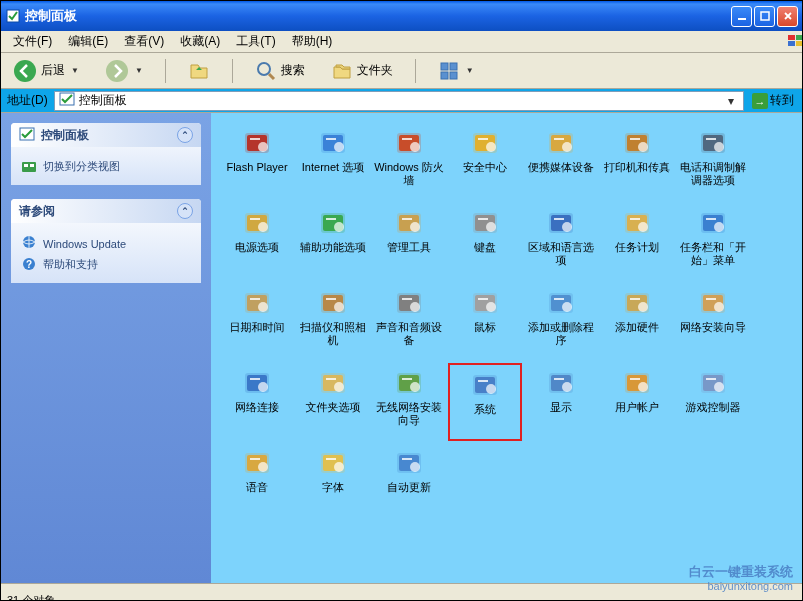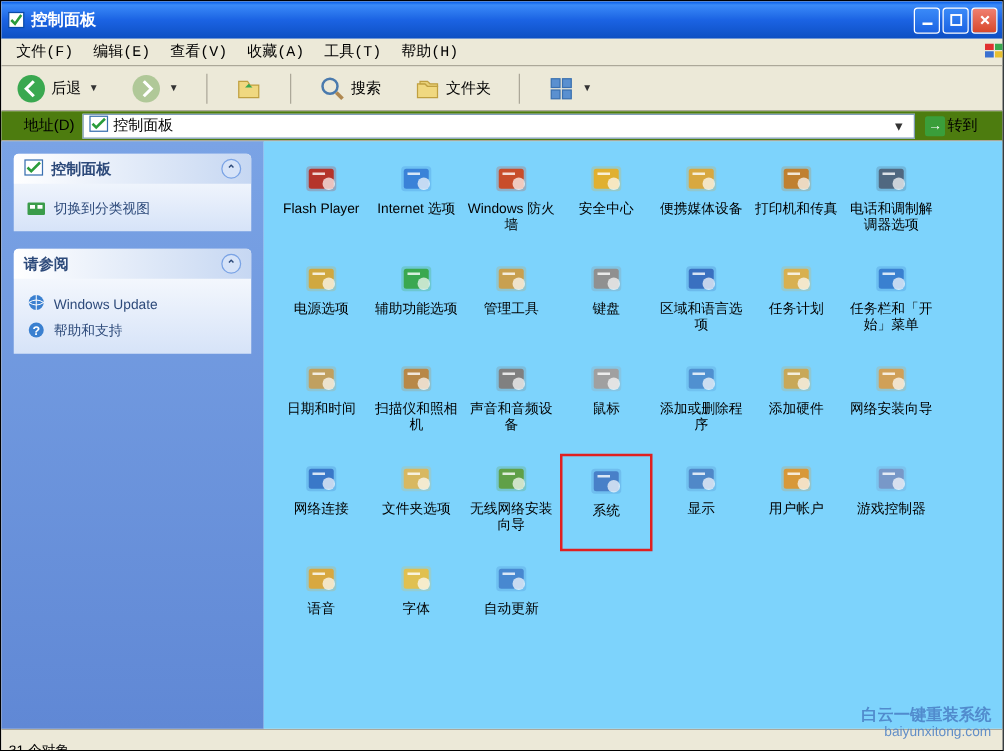--- a/index.html
+++ b/index.html
@@ -9,32 +9,32 @@
 .titlebar { background: linear-gradient(to bottom, #0058e6 0%, #3a8af8 10%, #1b63e3 50%, #0d4fc2 100%); height: 30px; display: flex; align-items: center; padding: 0 4px; color: #fff; font-weight: bold; }
 .titlebar-icon { width: 16px; height: 16px; margin-right: 4px; display: inline-flex; align-items: center; justify-content: center; }
 .titlebar-text { flex: 1; font-size: 13px; }
 .win-controls { display: flex; gap: 2px; }
 .win-btn { width: 21px; height: 21px; border-radius: 3px; border: 1px solid #fff; display: flex; align-items: center; justify-content: center; color: #fff; font-weight: bold; font-size: 11px; cursor: pointer; }
 .win-min, .win-max { background: linear-gradient(to bottom, #3a8af8, #1b63e3); }
 .win-close { background: linear-gradient(to bottom, #f08070, #d8482b); }
 
 
 .menubar { background: #ece9d8; height: 22px; border-bottom: 1px solid #aca899; display: flex; align-items: center; padding: 0 4px; position: relative; }
-.menubar span { padding: 0 8px; cursor: pointer; font-family: Liberation Mono, monospace; }
+.menubar span { padding: 0 8px; cursor: pointer; }
 .win-flag { position: absolute; right: 4px; top: 2px; width: 20px; height: 16px; }
 
 
 .toolbar { background: #ece9d8; height: 36px; border-bottom: 1px solid #aca899; display: flex; align-items: center; padding: 0 6px; gap: 14px; }
 .tool-btn { display: flex; align-items: center; gap: 4px; padding: 3px 6px; border-radius: 3px; cursor: pointer; }
 .tool-icon { display: inline-flex; align-items: center; justify-content: center; }
 .tool-sep { width: 1px; height: 24px; background: #aca899; margin: 0 2px; }
 .tool-dropdown { font-size: 8px; color: #333; margin-left: 2px; }
 
 
-.addressbar { background: #4d7c0f; height: 24px; border-bottom: 1px solid #aca899; display: flex; align-items: center; padding: 0 16px; gap: 4px; }
+.addressbar { background: #0ea5e9; height: 24px; border-bottom: 1px solid #aca899; display: flex; align-items: center; padding: 0 4px; gap: 4px; }
 .addressbar label { padding: 0 2px; }
 .address-input { flex: 1; height: 20px; border: 1px solid #7f9db9; background: #fff; display: flex; align-items: center; padding: 0 4px; gap: 4px; }
 .address-dropdown { width: 16px; text-align: center; cursor: pointer; color: #333; }
 .go-btn { display: flex; align-items: center; gap: 2px; padding: 0 4px; cursor: pointer; }
 .go-arrow { width: 16px; height: 16px; background: #3a9e3a; border-radius: 2px; display: flex; align-items: center; justify-content: center; color: #fff; font-size: 11px; }
 
 
 .content { display: flex; height: 470px; }
 
 

